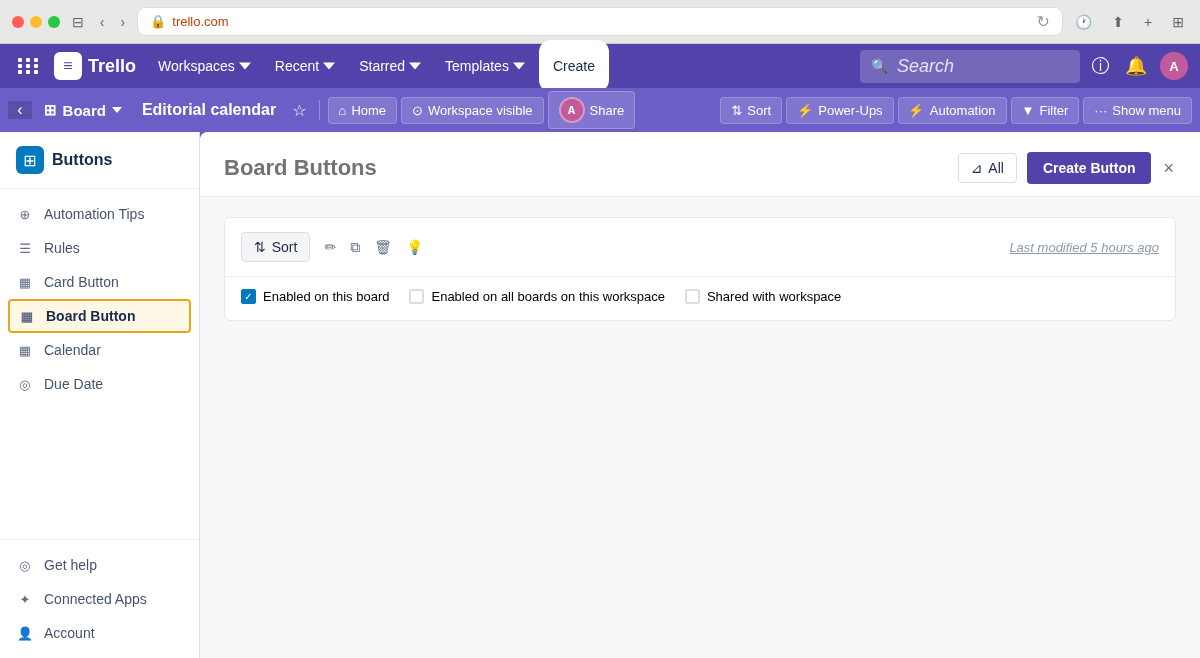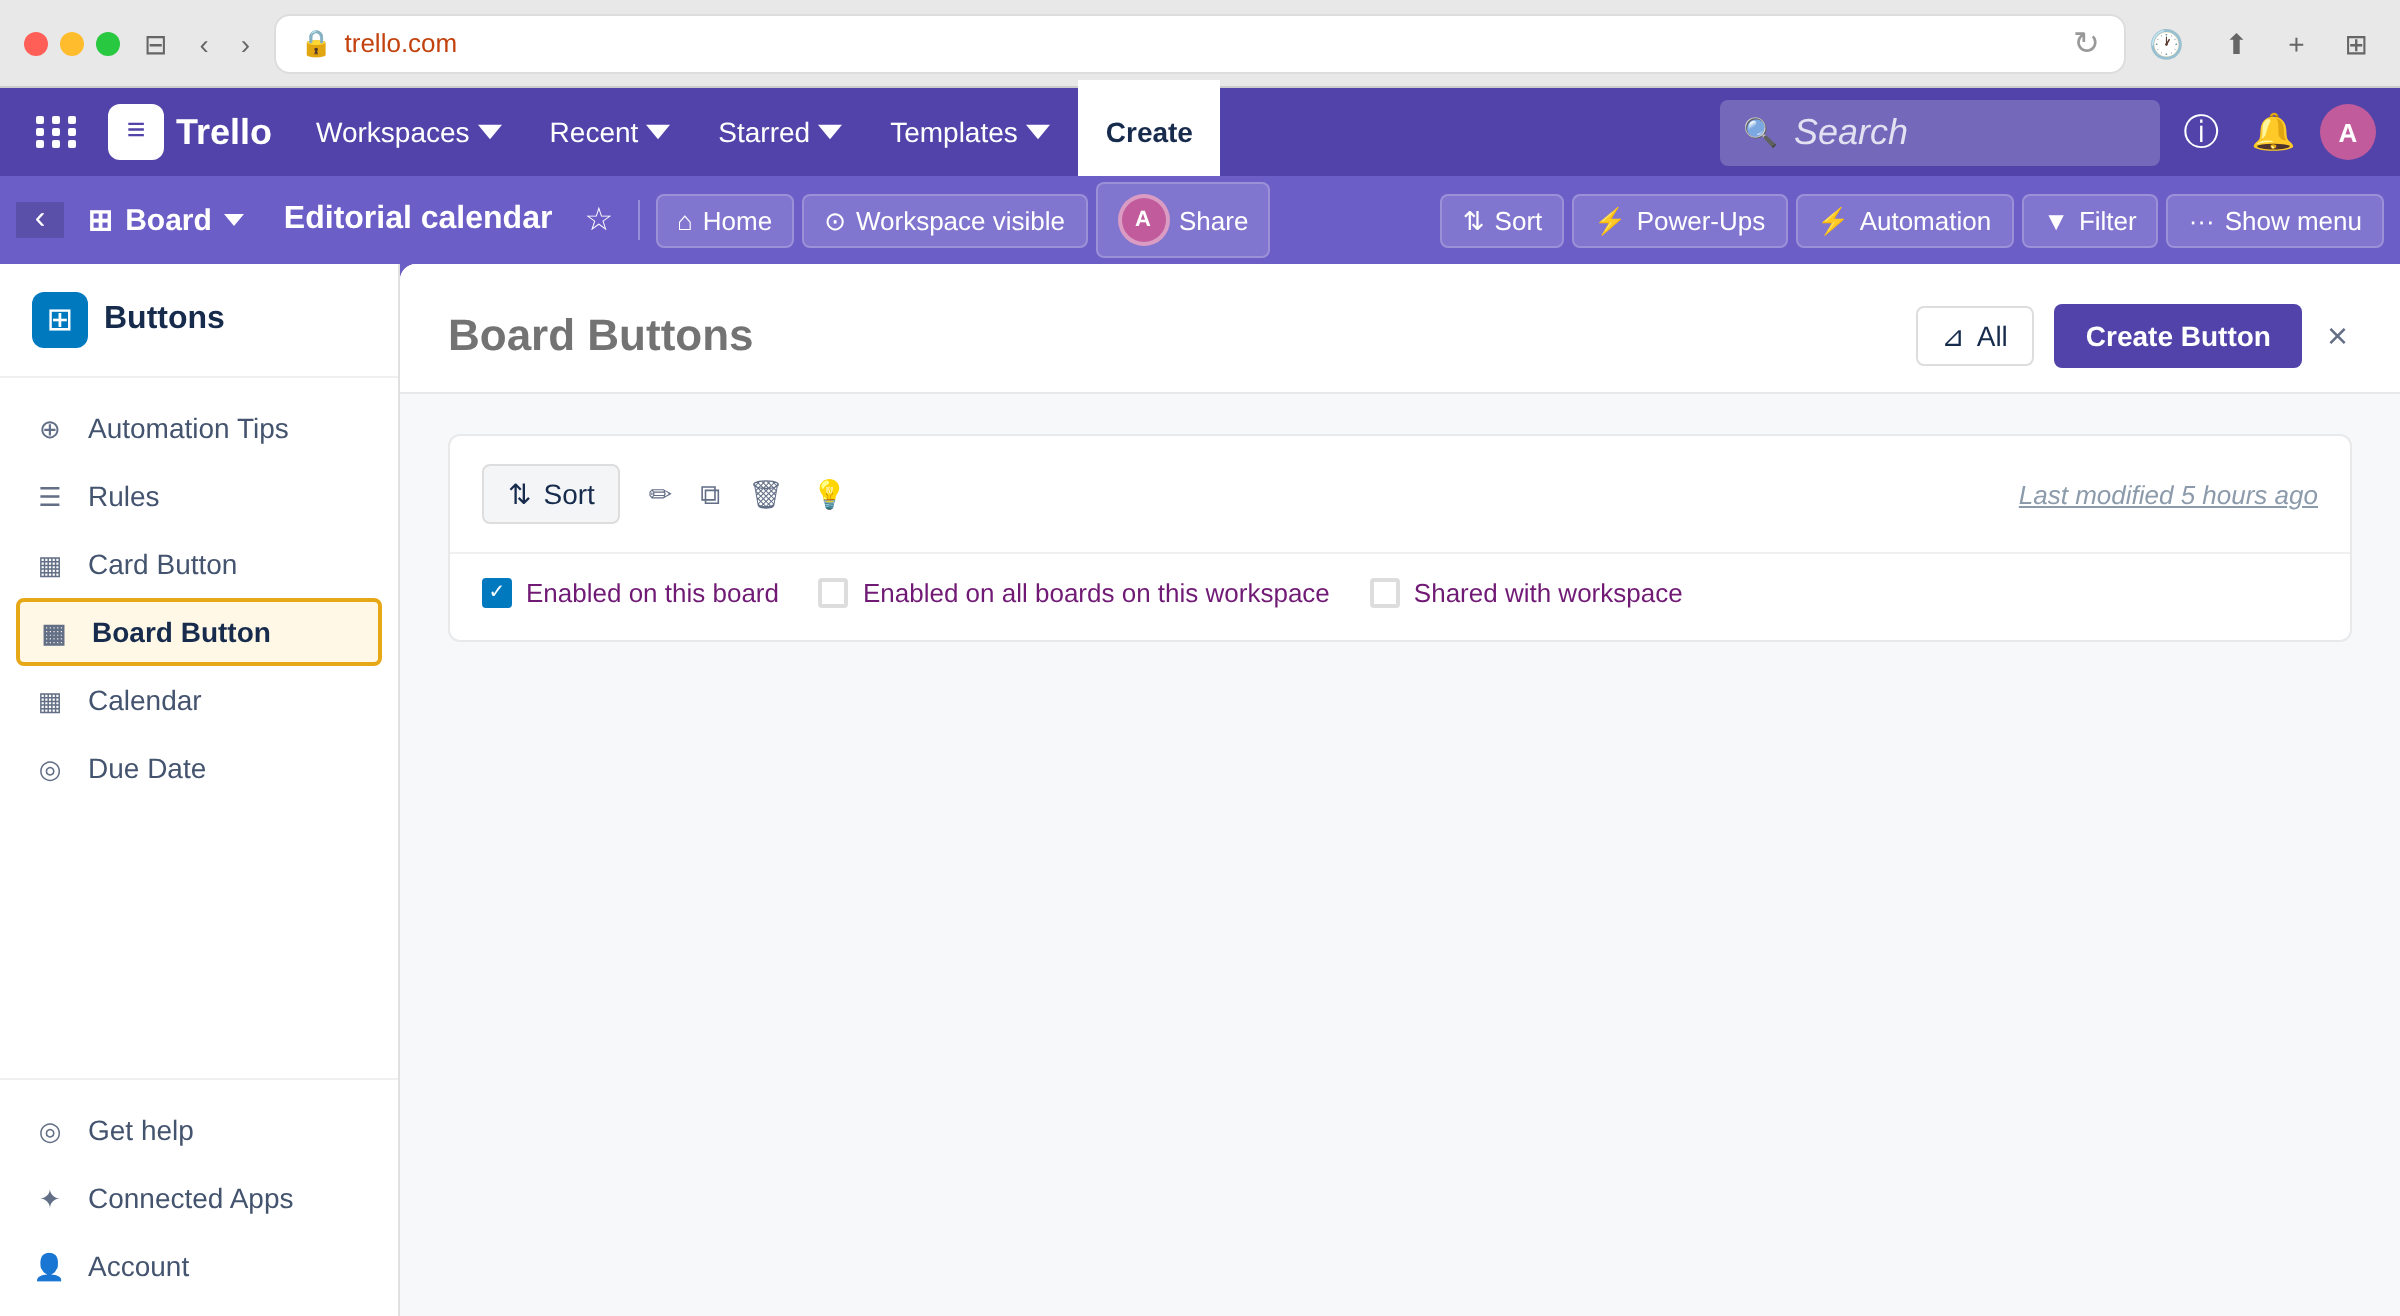--- a/index.html
+++ b/index.html
@@ -17,21 +17,21 @@
     .address-bar { flex: 1; background: white; border-radius: 8px; padding: 4px 12px; font-size: 13px; color: #333; display: flex; align-items: center; gap: 6px; border: 1px solid #ddd; }
     .address-text { color: #c2410c; font-size: 13px; }
     .browser-right { display: flex; gap: 12px; align-items: center; color: #666; font-size: 16px; }
 
     
     .nav-bar { background: #5243aa; display: flex; align-items: center; padding: 0 12px; height: 44px; gap: 4px; }
     .nav-logo { display: flex; align-items: center; gap: 6px; color: white; font-weight: 700; font-size: 18px; margin-right: 8px; }
     .logo-icon { background: white; color: #5243aa; width: 28px; height: 28px; border-radius: 6px; display: flex; align-items: center; justify-content: center; font-weight: 900; font-size: 16px; }
     .nav-btn { background: none; border: none; color: white; font-size: 14px; padding: 6px 10px; border-radius: 4px; cursor: pointer; display: flex; align-items: center; gap: 4px; }
     .nav-btn svg { width: 12px; height: 12px; fill: white; }
-    .nav-create { background: white; color: #172b4d; font-weight: 700; padding: 18px 14px; border-radius: 0; border: none; cursor: pointer; font-size: 14px; }
+    .nav-create { background: white; color: #172b4d; font-weight: 400; padding: 18px 14px; border-radius: 12px; border: none; cursor: pointer; font-size: 14px; }
     .nav-search { background: rgba(255,255,255,0.2); border: none; border-radius: 4px; padding: 6px 12px; color: white; font-size: 14px; width: 220px; display: flex; align-items: center; gap: 8px; cursor: text; }
     .nav-search-placeholder { color: rgba(255,255,255,0.8); font-size: 18px; font-style: italic; }
     .nav-right { display: flex; align-items: center; gap: 8px; margin-left: auto; }
     .nav-icon-btn { background: none; border: none; color: white; cursor: pointer; padding: 4px; border-radius: 4px; font-size: 16px; }
     .avatar { width: 28px; height: 28px; border-radius: 50%; background: #c25b9c; color: white; font-weight: 700; font-size: 13px; display: flex; align-items: center; justify-content: center; cursor: pointer; }
     .apps-grid { display: grid; grid-template-columns: repeat(3,6px); gap: 2px; padding: 2px; }
     .apps-dot { width: 4px; height: 4px; background: white; border-radius: 1px; }
 
     
     .board-toolbar { background: rgba(0,0,0,0.25); backdrop-filter: blur(0); background: #6b5ec7; display: flex; align-items: center; padding: 0 8px; height: 44px; gap: 4px; }
@@ -69,21 +69,21 @@
     
     .button-card { background: white; border: 1px solid #e8e9ea; border-radius: 6px; padding: 0; overflow: hidden; }
     .button-card-header { display: flex; align-items: center; justify-content: space-between; padding: 14px 16px; border-bottom: 1px solid #f0f0f0; }
     .button-card-left { display: flex; align-items: center; gap: 10px; }
     .sort-btn { display: flex; align-items: center; gap: 6px; background: #f4f5f7; border: 1px solid #ddd; border-radius: 4px; padding: 6px 12px; font-size: 14px; color: #172b4d; cursor: pointer; font-weight: 500; }
     .card-actions { display: flex; align-items: center; gap: 6px; }
     .card-action-btn { background: none; border: none; cursor: pointer; padding: 4px; border-radius: 3px; color: #626f86; font-size: 14px; }
     .last-modified { font-size: 13px; color: #8c9bab; font-style: italic; text-decoration: underline; }
     .command-preview { background: #f8f9fa; border-left: 3px solid #ddd; margin: 12px 16px; padding: 10px 14px; font-family: monospace; font-size: 13px; color: #44546f; border-radius: 0 4px 4px 0; border: 1px solid #e8e9ea; }
     .checkboxes { display: flex; align-items: center; gap: 20px; padding: 12px 16px 16px; }
-    .checkbox-group { display: flex; align-items: flex-start; gap: 7px; font-size: 13px; color: #701a75; cursor: pointer; }
+    .checkbox-group { display: flex; align-items: flex-start; gap: 7px; font-size: 13px; color: #000000; cursor: pointer; }
     .checkbox { width: 15px; height: 15px; border-radius: 2px; border: 2px solid #ddd; display: flex; align-items: center; justify-content: center; flex-shrink: 0; }
     .checkbox.checked { background: #0079bf; border-color: #0079bf; }
     .checkbox.checked::after { content: '✓'; color: white; font-size: 10px; line-height: 1; }
 
     
     .close-btn { background: none; border: none; cursor: pointer; font-size: 18px; color: #626f86; padding: 2px; }
 
     
     .panel-toggle { width: 24px; background: rgba(0,0,0,0.15); border: none; color: white; cursor: pointer; display: flex; align-items: center; justify-content: center; font-size: 16px; }
   </style>

